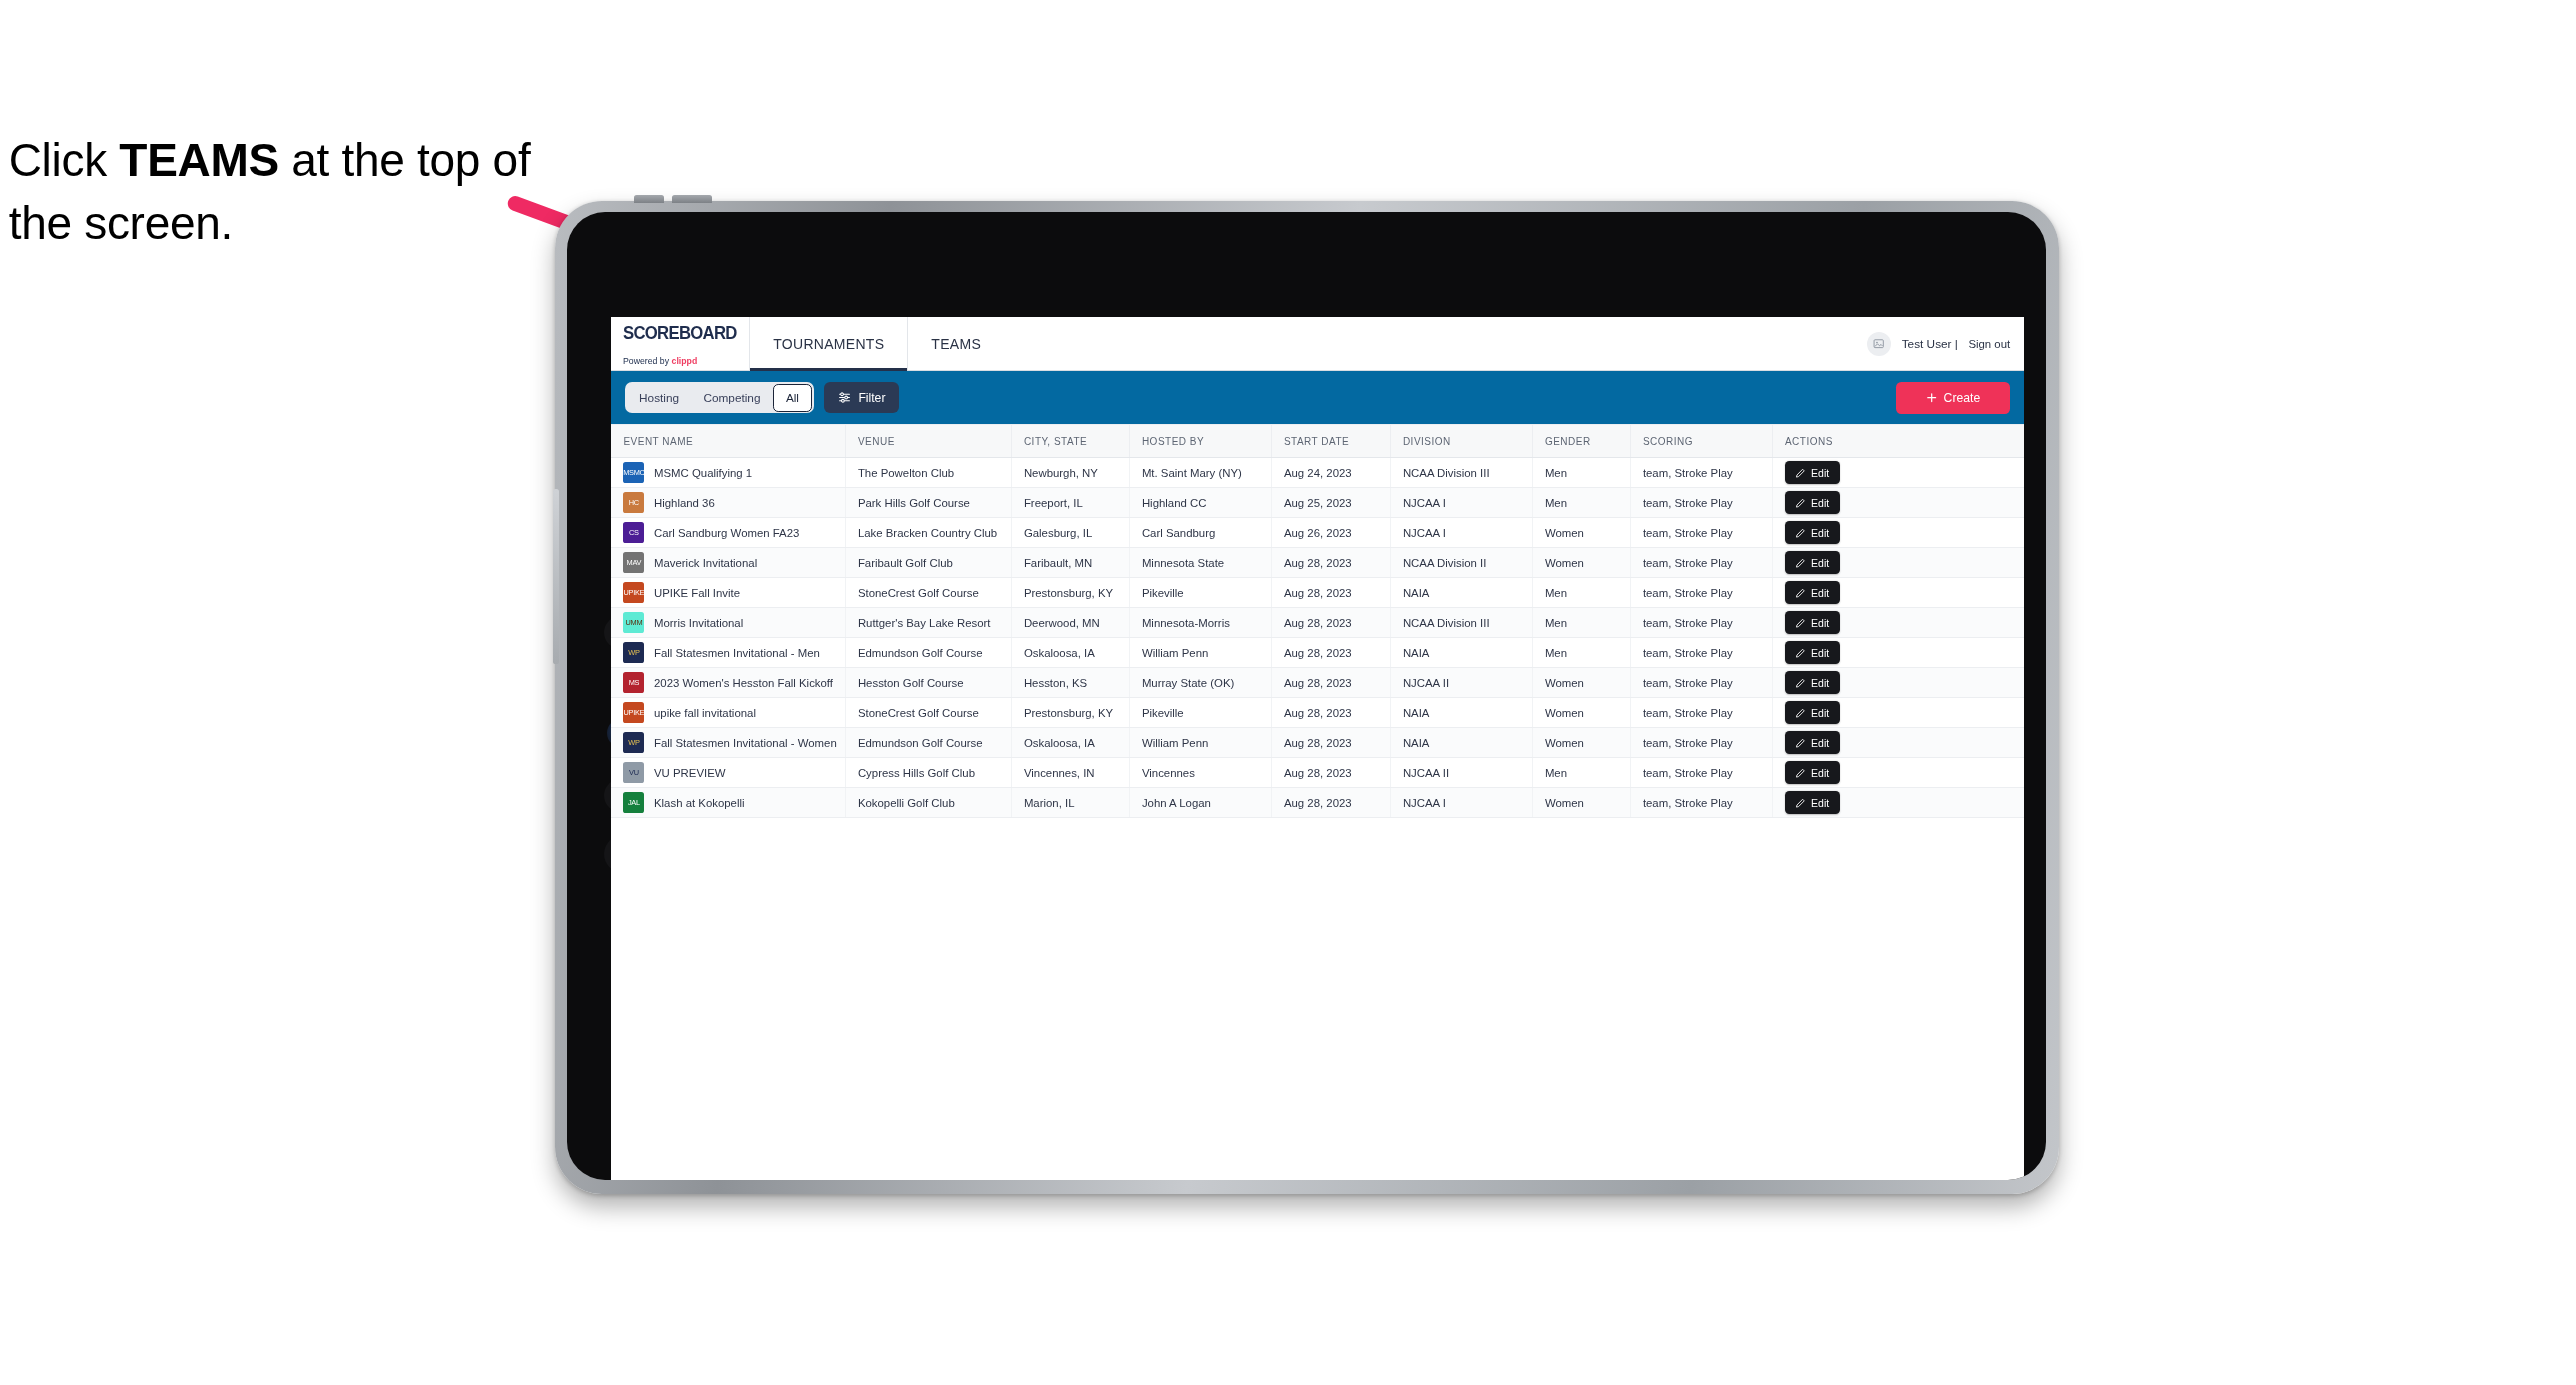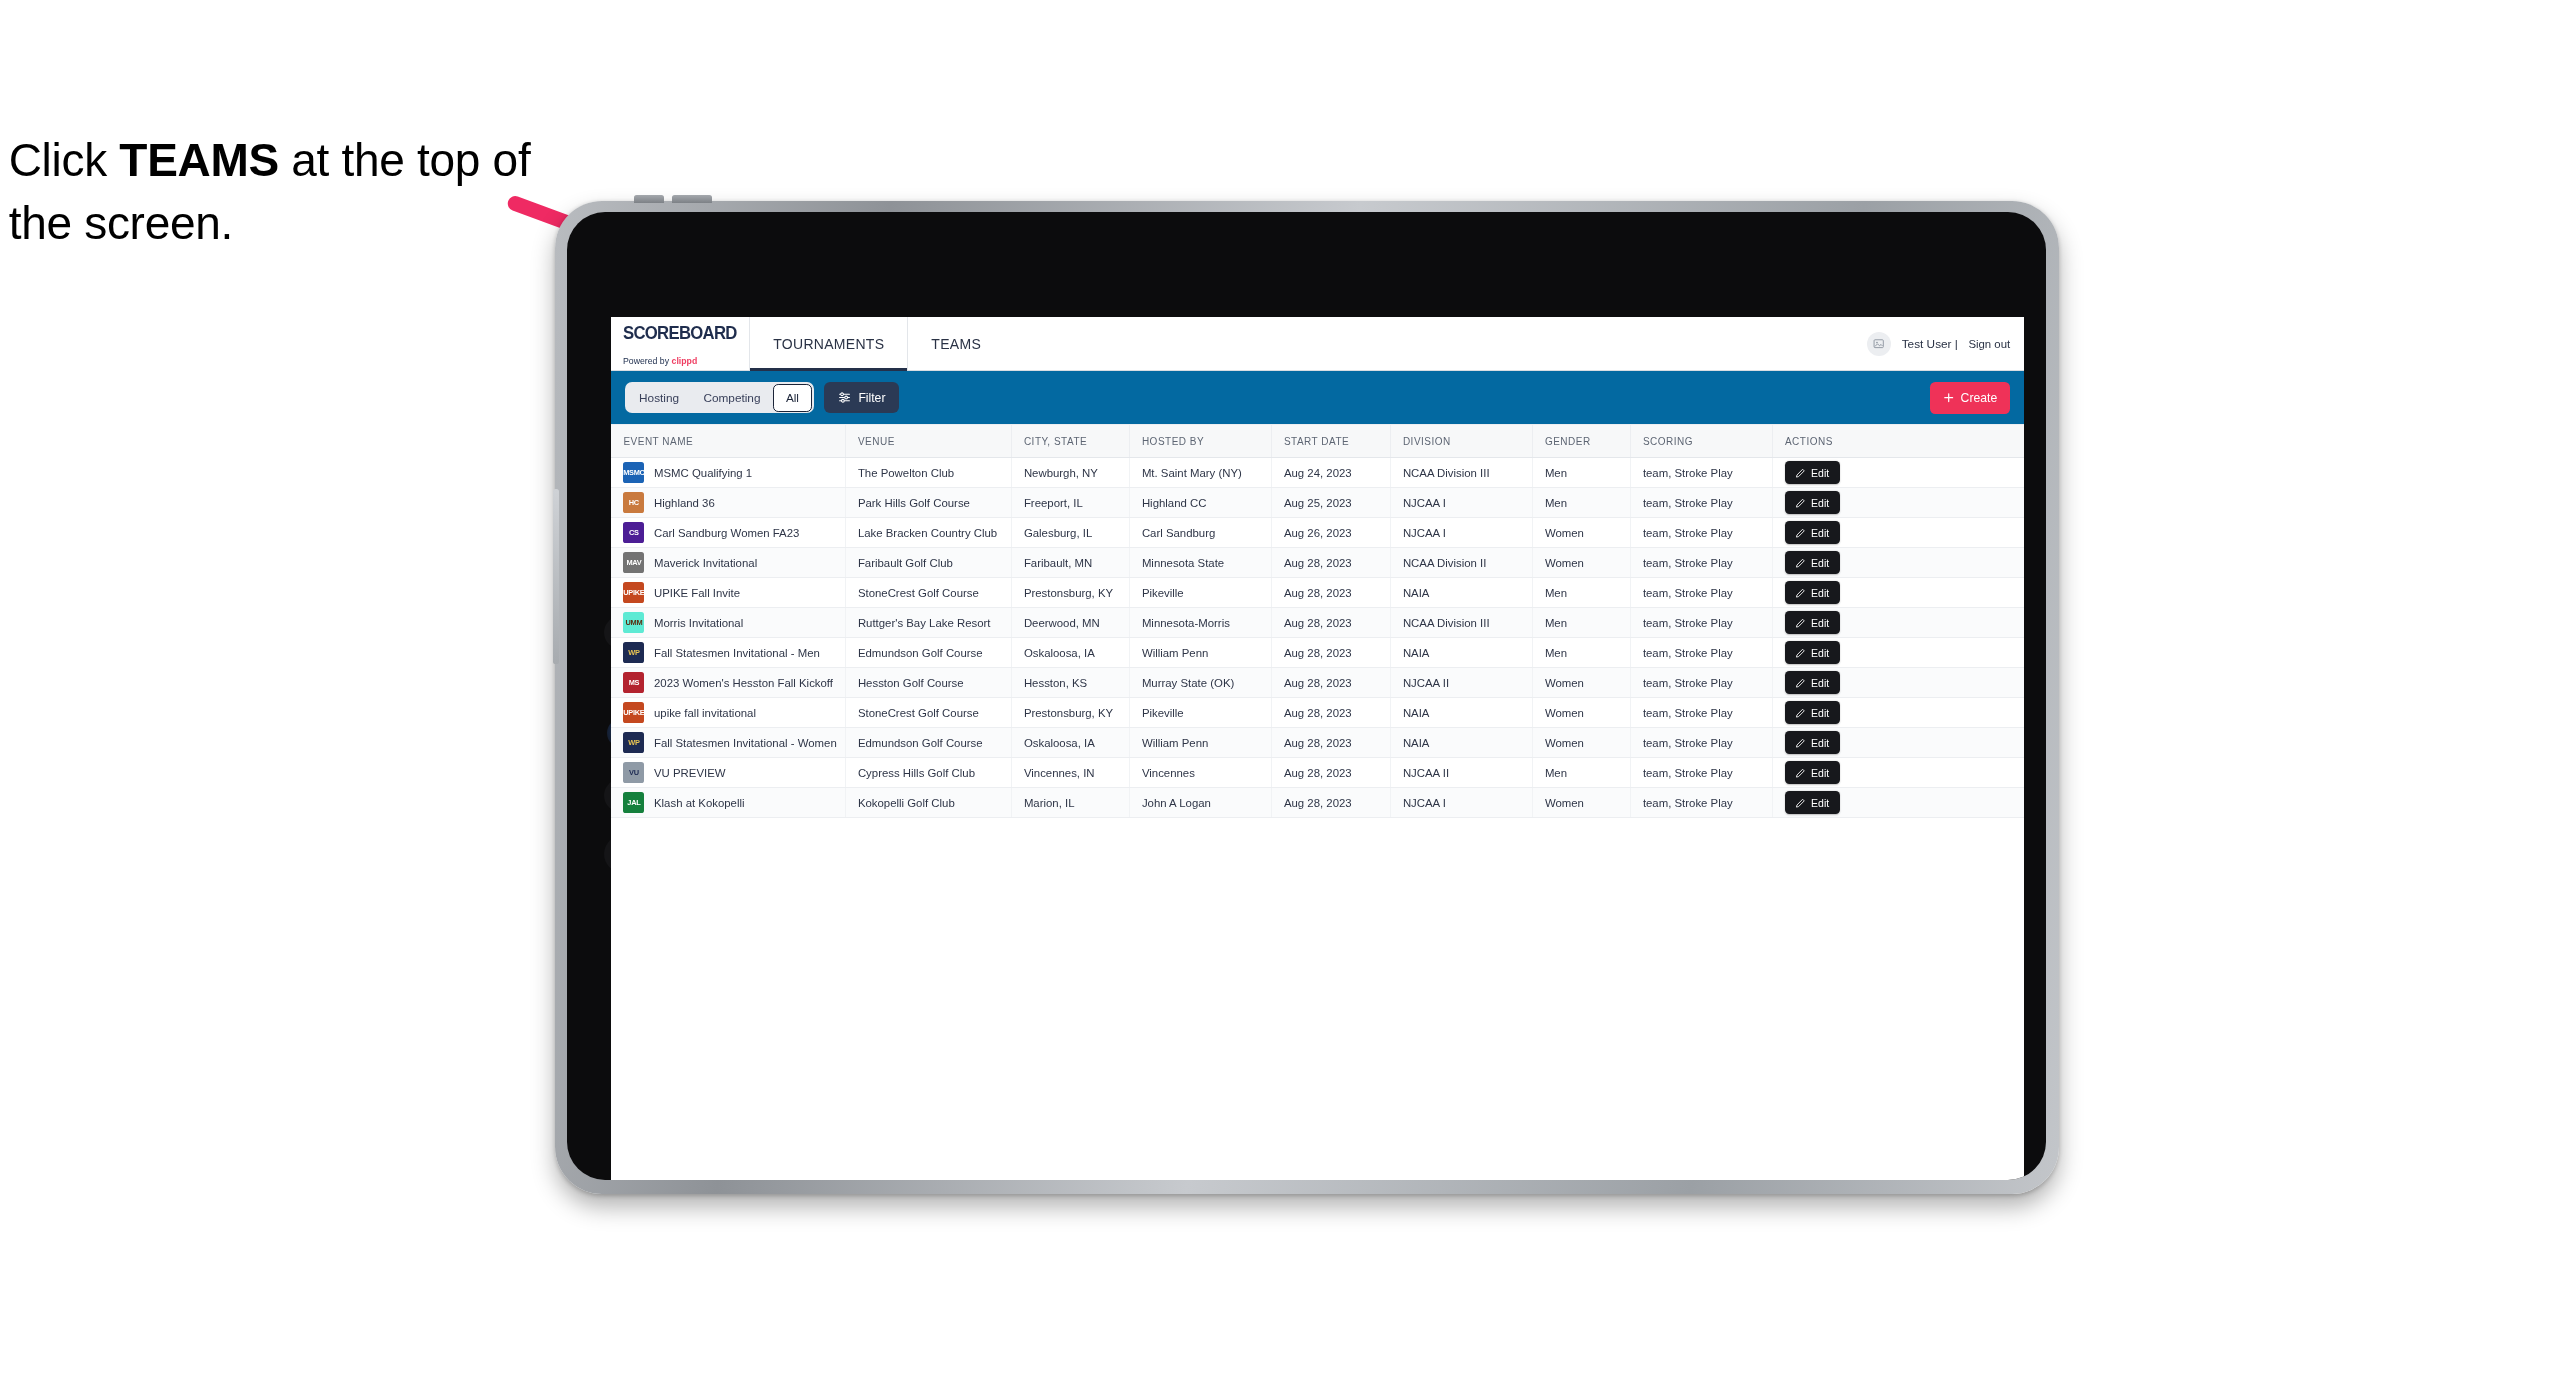--- a/index.html
+++ b/index.html
@@ -245,21 +245,21 @@
   #create-btn {
     margin-left: auto;
     height: 32px;
     background: #ef3258;
     color: #ffffff;
     border: none;
     border-radius: 5.2px;
     display: flex;
     align-items: center;
     gap: 6.1px;
-    padding: 0 13px;
+    padding: 0 30px;
     font-size: 12.2px;
     cursor: pointer;
     font-family: "Liberation Sans", sans-serif;
   }
 
   
   #table-area { background: #ffffff; }
   table {
     width: 100%;
     border-collapse: collapse;
@@ -297,21 +297,21 @@
 
   .evt-cell { display: flex; align-items: center; gap: 9.6px; }
   .logo-badge {
     width: 21px; height: 21px;
     flex: 0 0 21px;
     border-radius: 2.6px;
     display: flex;
     align-items: center;
     justify-content: center;
     font-size: 7.4px;
-    font-weight: bold;
+    font-weight: normal;
     color: #fff;
     overflow: hidden;
     line-height: 1;
     text-align: center;
     letter-spacing: -0.3px;
   }
 
   .edit-btn {
     background: #17181c;
     color: #ffffff;

